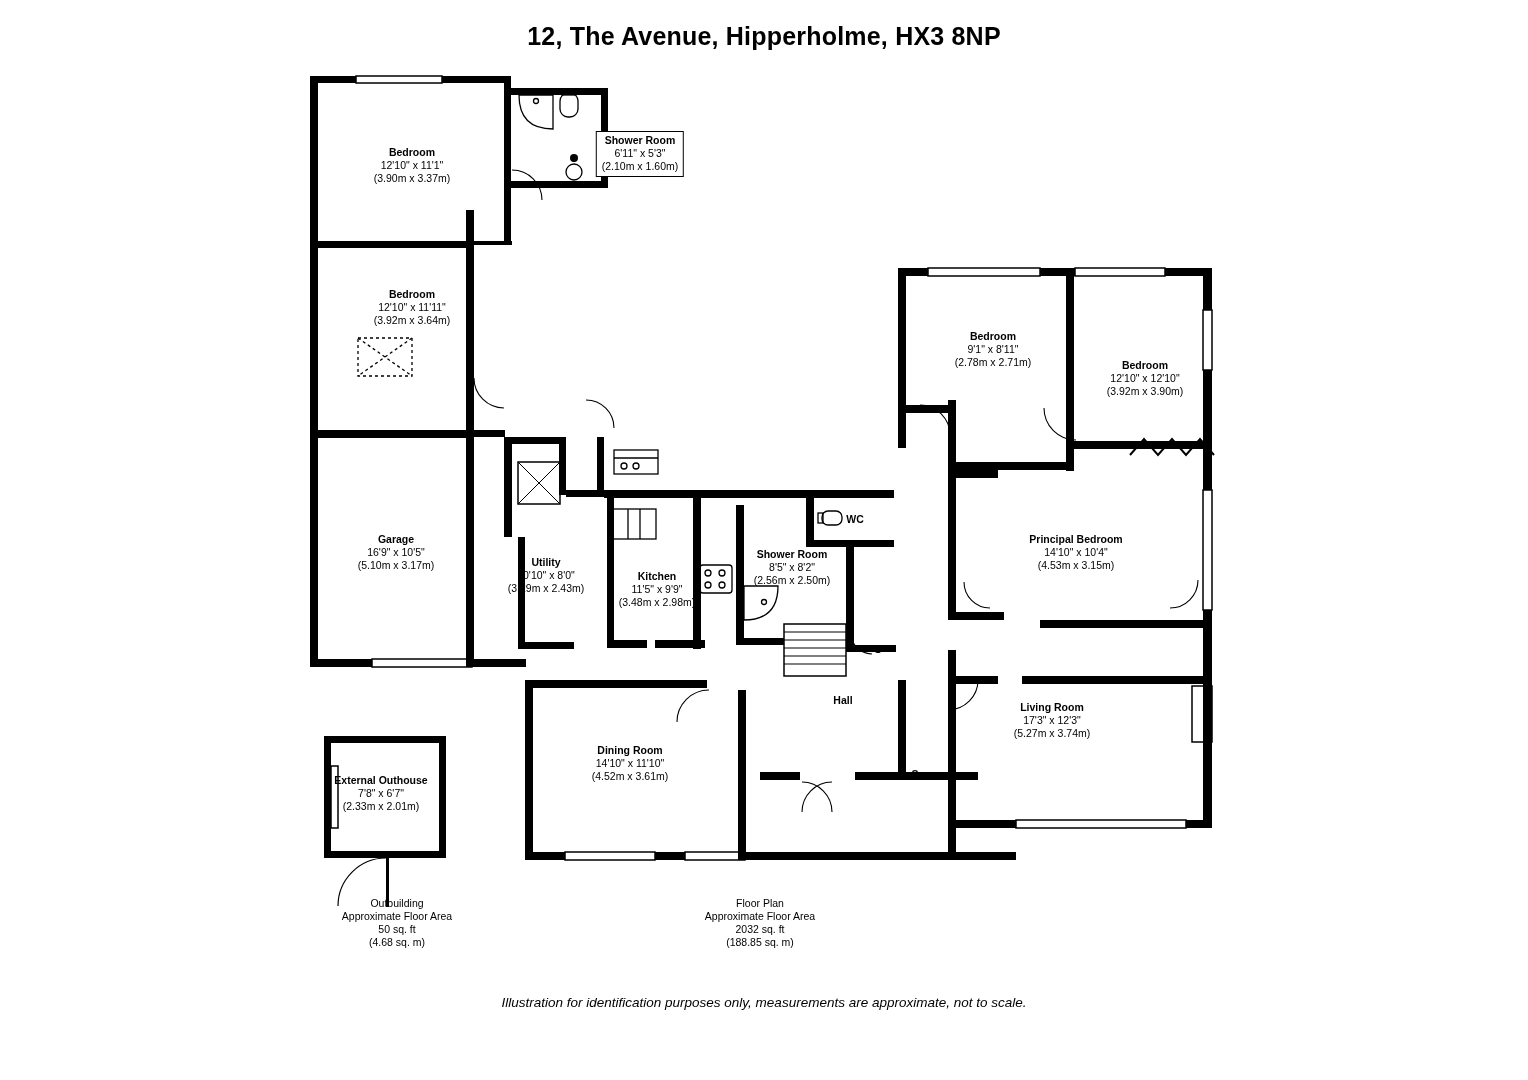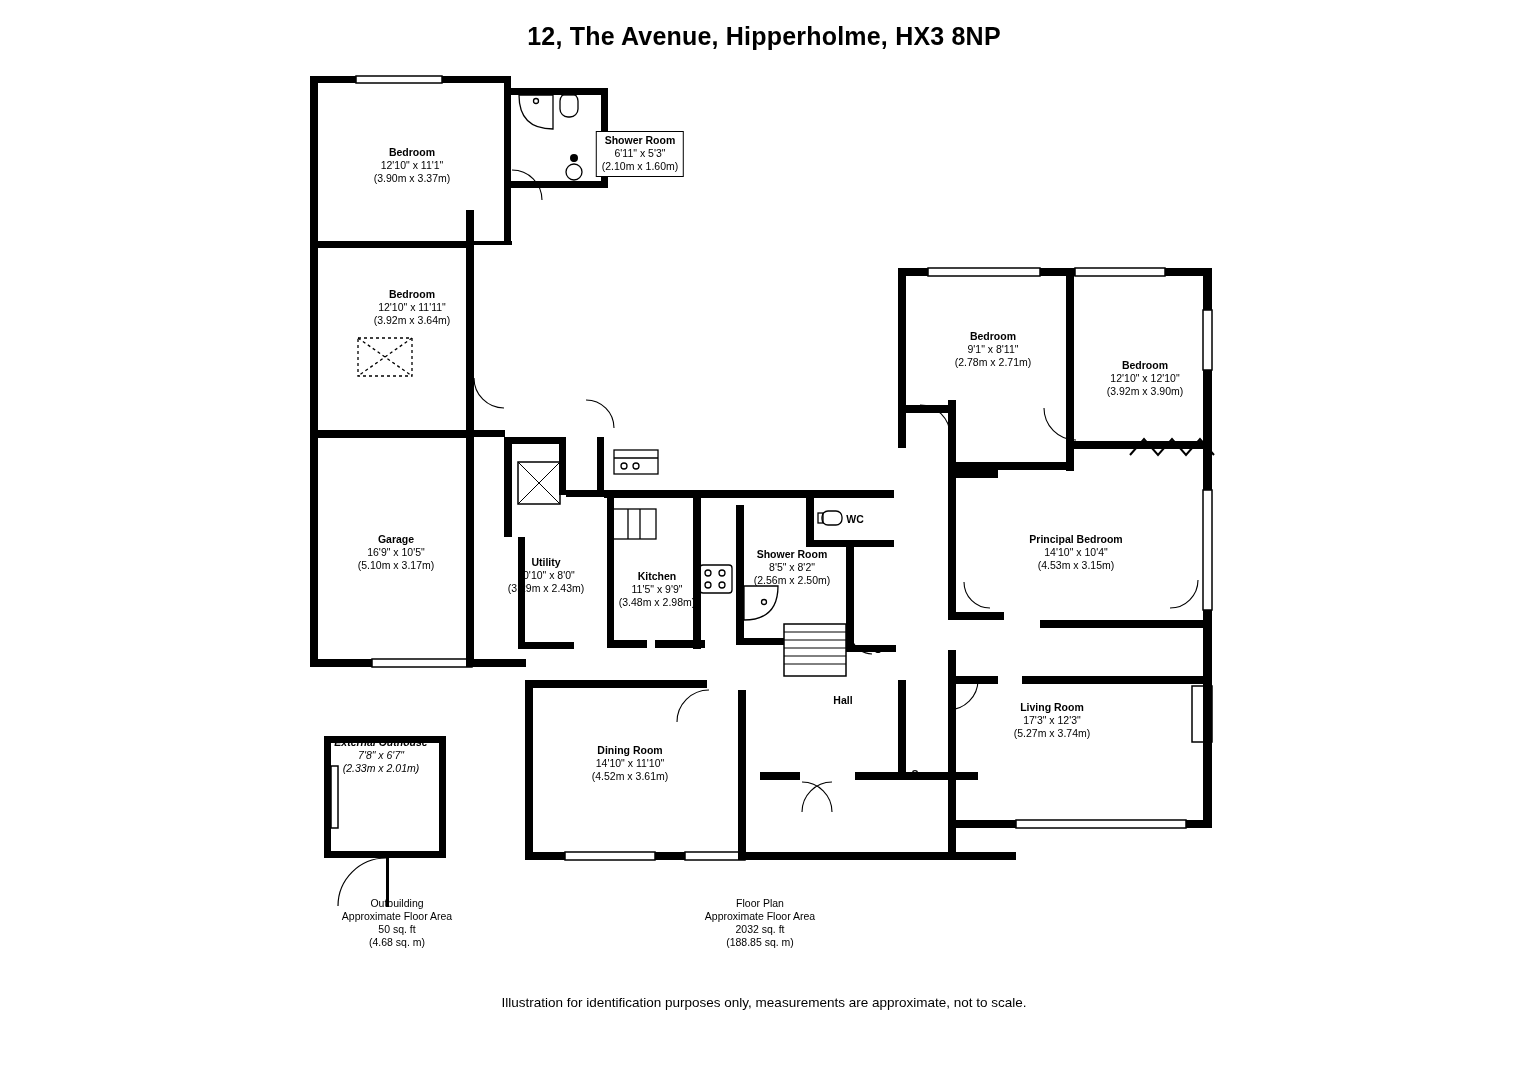--- a/index.html
+++ b/index.html
@@ -82,20 +82,21 @@
     font-size: 20px;
     font-weight: bold;
   }
   #disclaimer {
     position: absolute;
     top: 995px;
     left: 0;
     width: 1528px;
     text-align: center;
     font-size: 13.5px;
+    font-style: italic;
   }
   #producer {
     position: absolute;
     top: 1019px;
     left: 0;
     width: 1528px;
     text-align: center;
     font-size: 13.5px;
   }
 </style>
@@ -352,21 +353,21 @@
     <span class="dim">17'3" x 12'3"</span>
     <span class="dim">(5.27m x 3.74m)</span>
   </div>
 
   <div class="label" style="left:630px; top:744px;">
     <span class="nm">Dining Room</span>
     <span class="dim">14'10" x 11'10"</span>
     <span class="dim">(4.52m x 3.61m)</span>
   </div>
 
-  <div class="label" style="left:381px; top:736px;font-style:italic;">
+  <div class="label" style="left:381px; top:774px;">
     <span class="nm">External Outhouse</span>
     <span class="dim">7'8" x 6'7"</span>
     <span class="dim">(2.33m x 2.01m)</span>
   </div>
 
   <div class="plainlabel" style="left:855px; top:513px;">WC</div>
   <div class="plainlabel" style="left:878px; top:643px;">S</div>
   <div class="plainlabel" style="left:843px; top:694px;">Hall</div>
   <div class="plainlabel" style="left:915px; top:768px;">S</div>
 

